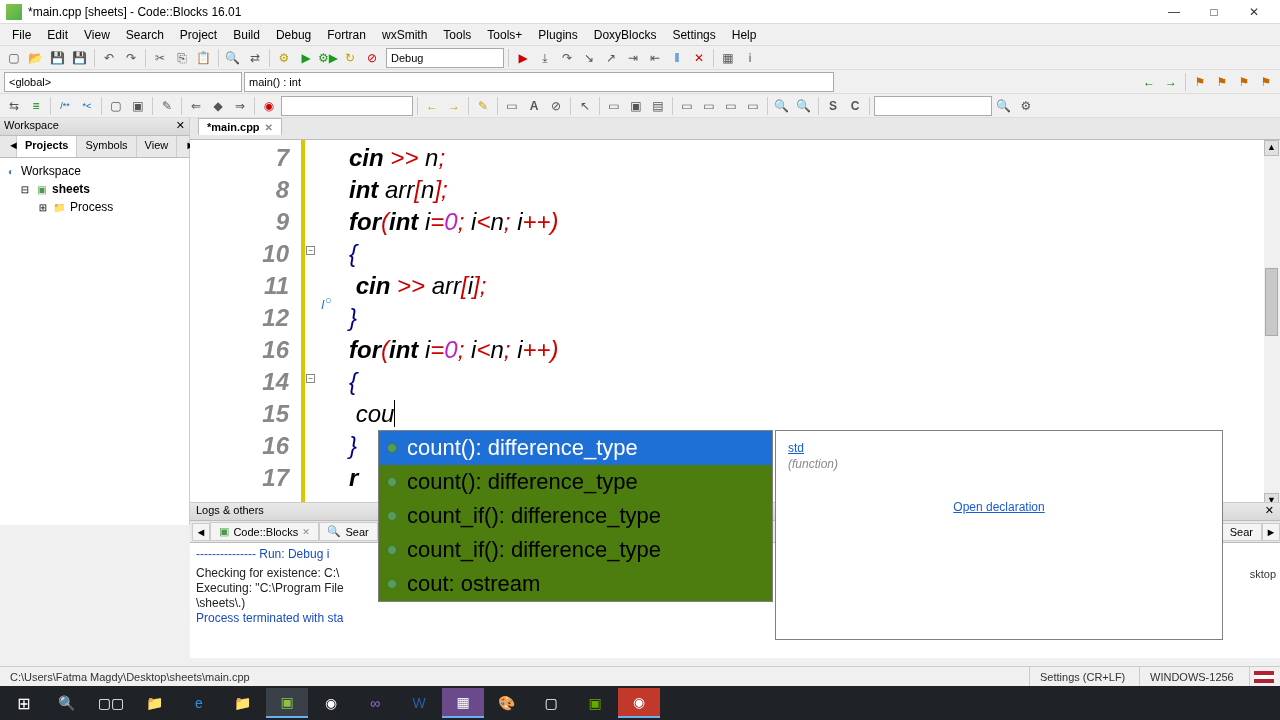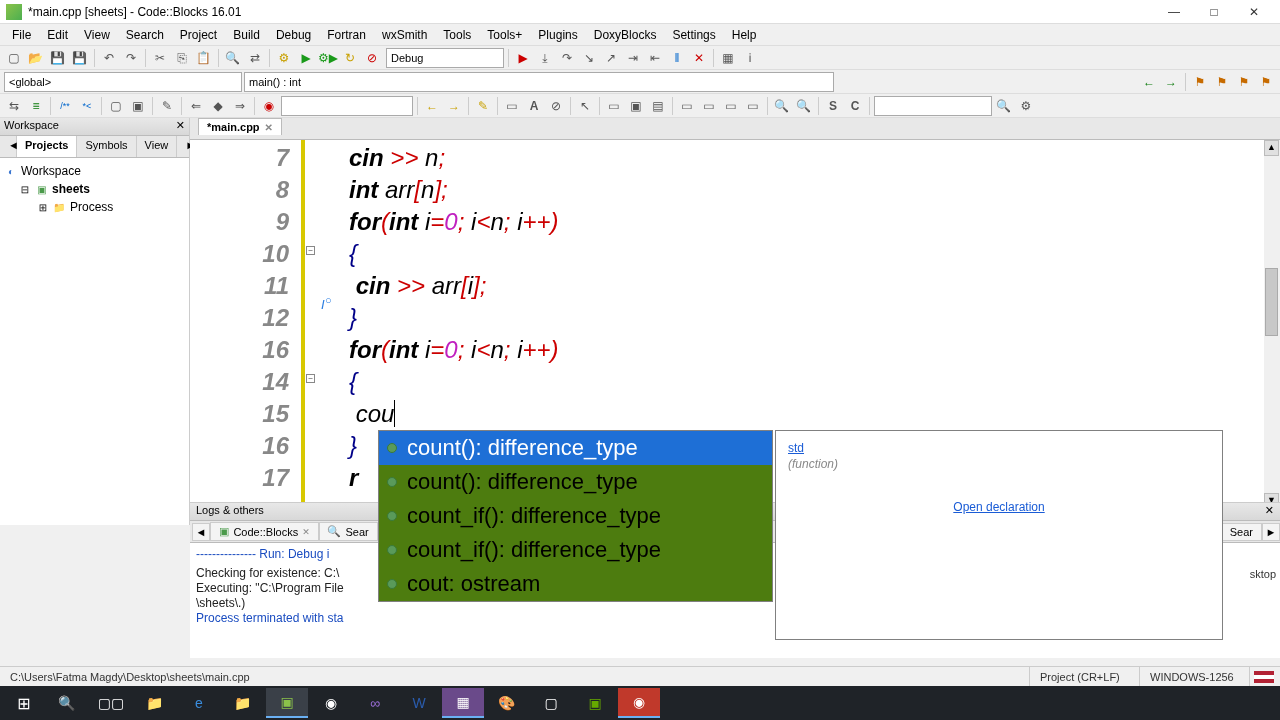--- a/index.html
+++ b/index.html
@@ -385,21 +385,21 @@
     <div>Checking for existence: C:\</div>
     <div>Executing: "C:\Program File</div>
     <div>\sheets\.)</div>
     <div class="blue">Process terminated with sta</div>
   </div>
   <div style="position:absolute;right:4px;top:65px;font-size:11px;color:#333">sktop</div>
 </div>
 
 <div class="statusbar">
   <div class="cell path">C:\Users\Fatma Magdy\Desktop\sheets\main.cpp</div>
-  <div class="cell" style="width:110px">Project (CR+LF)</div>
+  <div class="cell" style="width:110px">Settings (CR+LF)</div>
   <div class="cell" style="width:110px">WINDOWS-1256</div>
   <div class="cell" style="width:30px;border:none">Li</div>
   <div class="flag"></div>
 </div>
 
 <div class="taskbar">
   <div class="task-btn start">⊞</div>
   <div class="task-btn">🔍</div>
   <div class="task-btn">▢▢</div>
   <div class="task-btn">📁</div>

